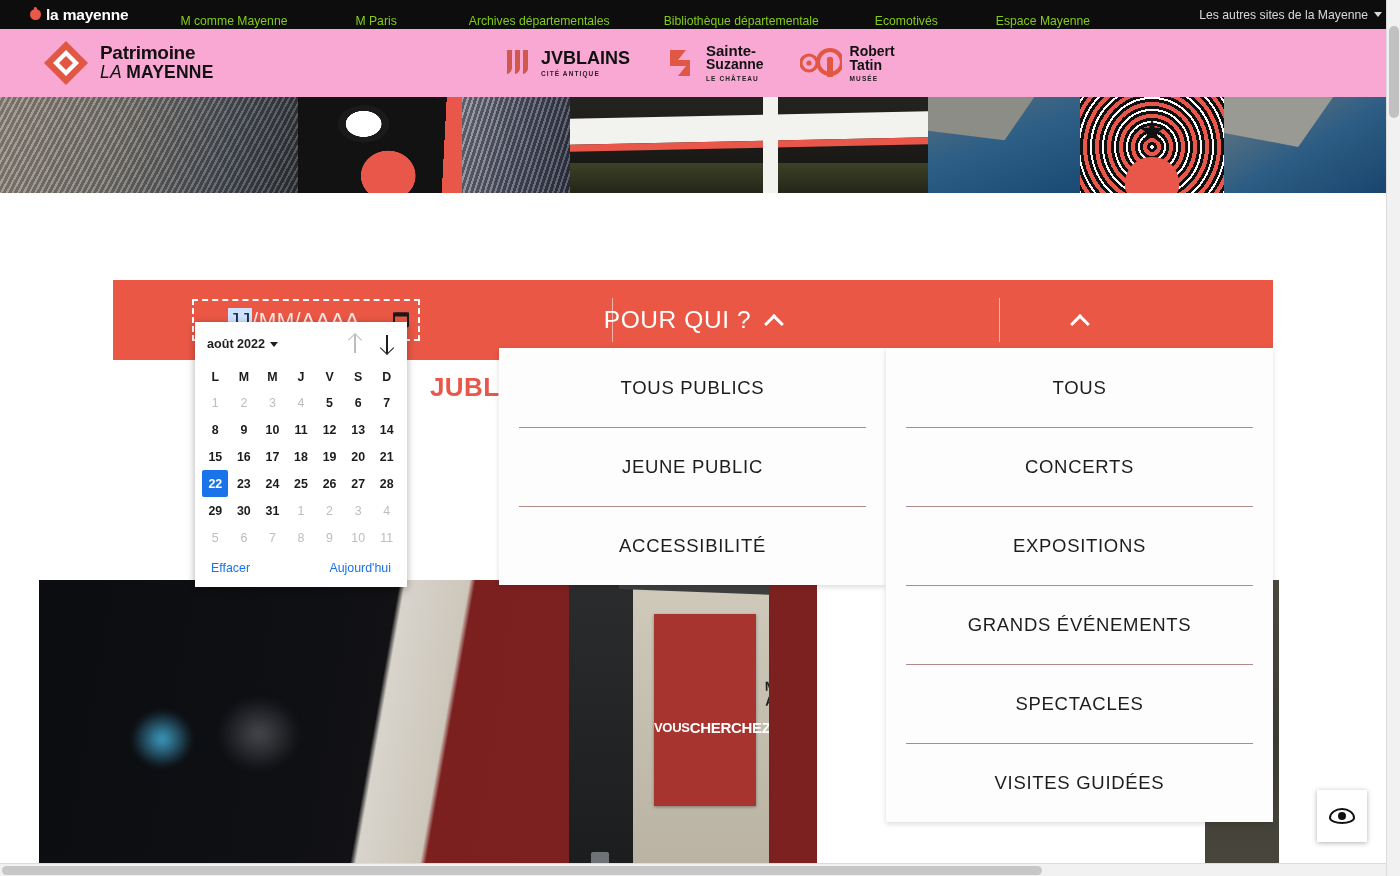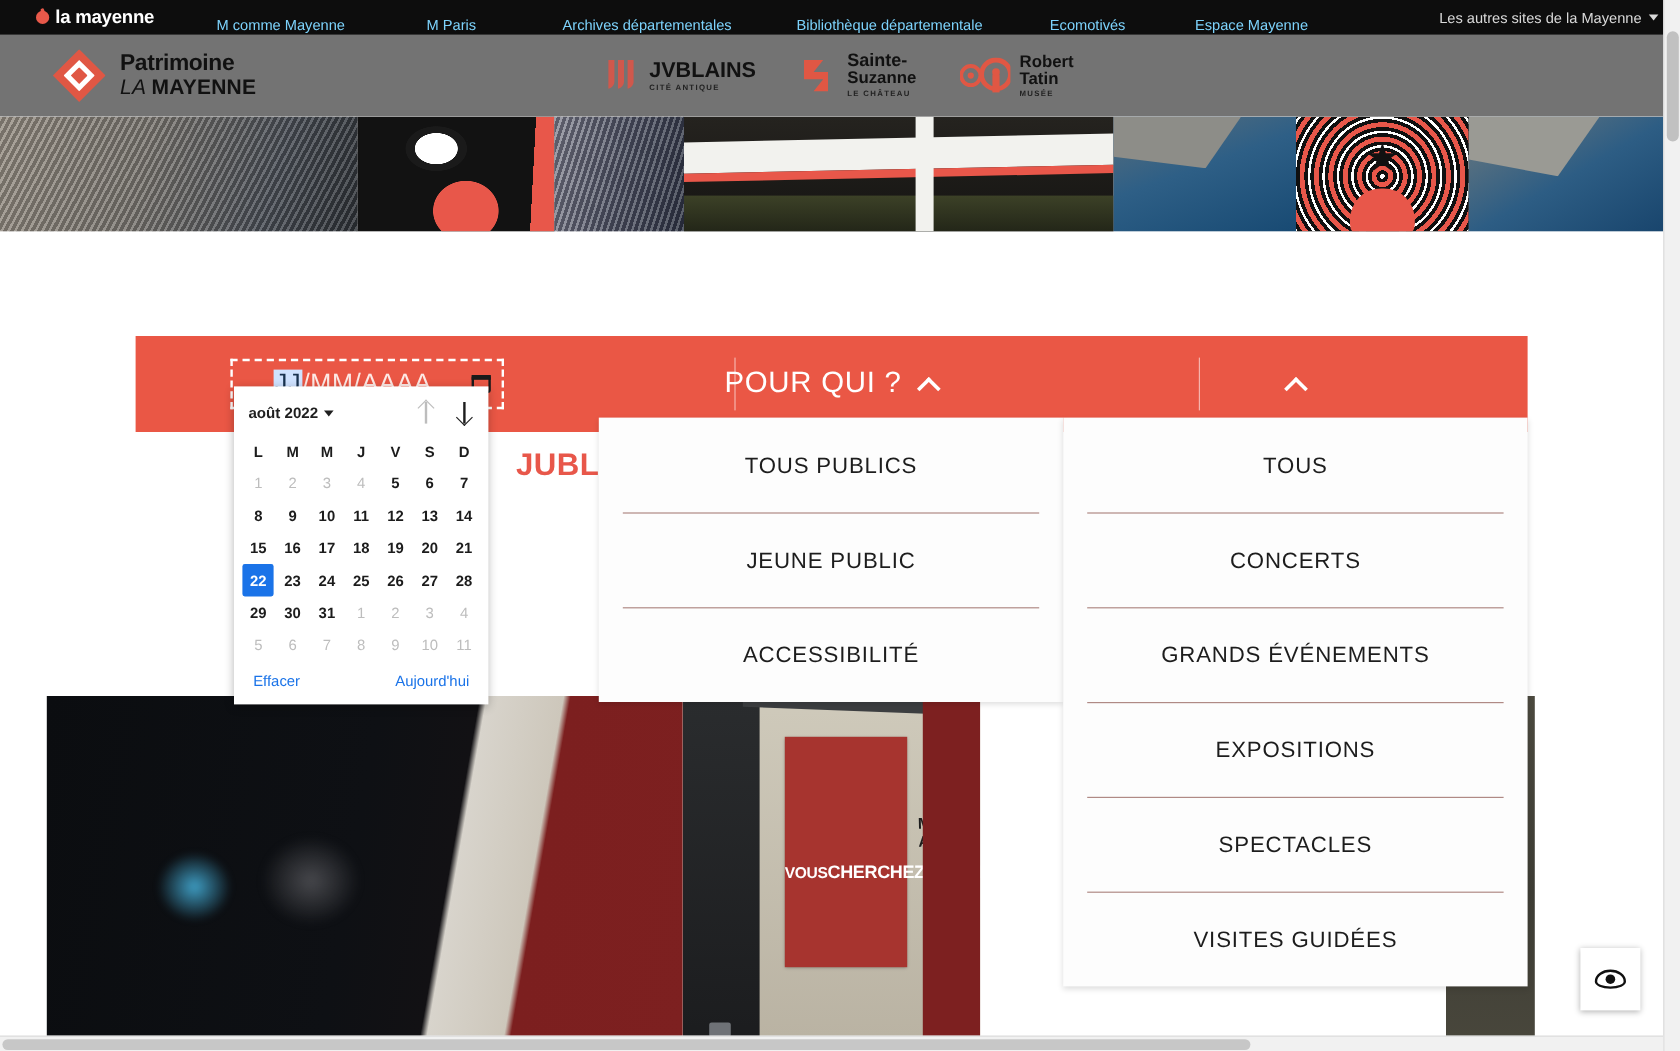--- a/index.html
+++ b/index.html
@@ -34,38 +34,38 @@
     content:""; position:absolute; top:-2px; left:4px;
     width:3px;height:4px;background:#e8594a;border-radius:40%;
     transform:rotate(-20deg);
   }
   .topbar-logo .brand {
     color: #ffffff; font-weight: 700; font-size: 15.5px;
     letter-spacing: -0.2px;
   }
   .topnav { display: flex; align-items: center; flex: 1; }
   .topnav a {
-    color: #7dd3fc; font-size: 12.2px; text-decoration: none;
+    color: #84cc16; font-size: 12.2px; text-decoration: none;
     white-space: nowrap;
     margin-top: 13px;
   }
   .topbar-right {
     display:flex; align-items:center; gap:6px;
     color:#d9d9d9; font-size:12.2px; white-space:nowrap;
   }
   .caret-down {
     width:0;height:0;border-left:4px solid transparent;
     border-right:4px solid transparent;border-top:5px solid #d9d9d9;
     display:inline-block;
   }
 
   
   .header {
     height: 68px;
-    background: #737373;
+    background: #f9a8d4;
     display: flex;
     align-items: center;
     position: relative;
     z-index: 35;
     padding-left: 44px;
   }
   .logo-main { display:flex; align-items:center; gap:12px; }
   .logo-diamond {
     width: 44px; height: 44px; position: relative; flex: none;
   }
@@ -561,22 +561,22 @@
 
   <div class="panel panel-who">
     <div class="opt">TOUS PUBLICS</div>
     <div class="opt">JEUNE PUBLIC</div>
     <div class="opt">ACCESSIBILITÉ</div>
   </div>
 
   <div class="panel panel-act">
     <div class="opt">TOUS</div>
     <div class="opt">CONCERTS</div>
+    <div class="opt">EXPOSITIONS</div>
     <div class="opt">GRANDS ÉVÉNEMENTS</div>
-    <div class="opt">EXPOSITIONS</div>
     <div class="opt">SPECTACLES</div>
     <div class="opt">VISITES GUIDÉES</div>
   </div>
 </div>
 
 <div class="sectitle">JUBLAINS</div>
 
 <div class="calendar">
   <div class="cal-head">
     <div class="cal-month">

